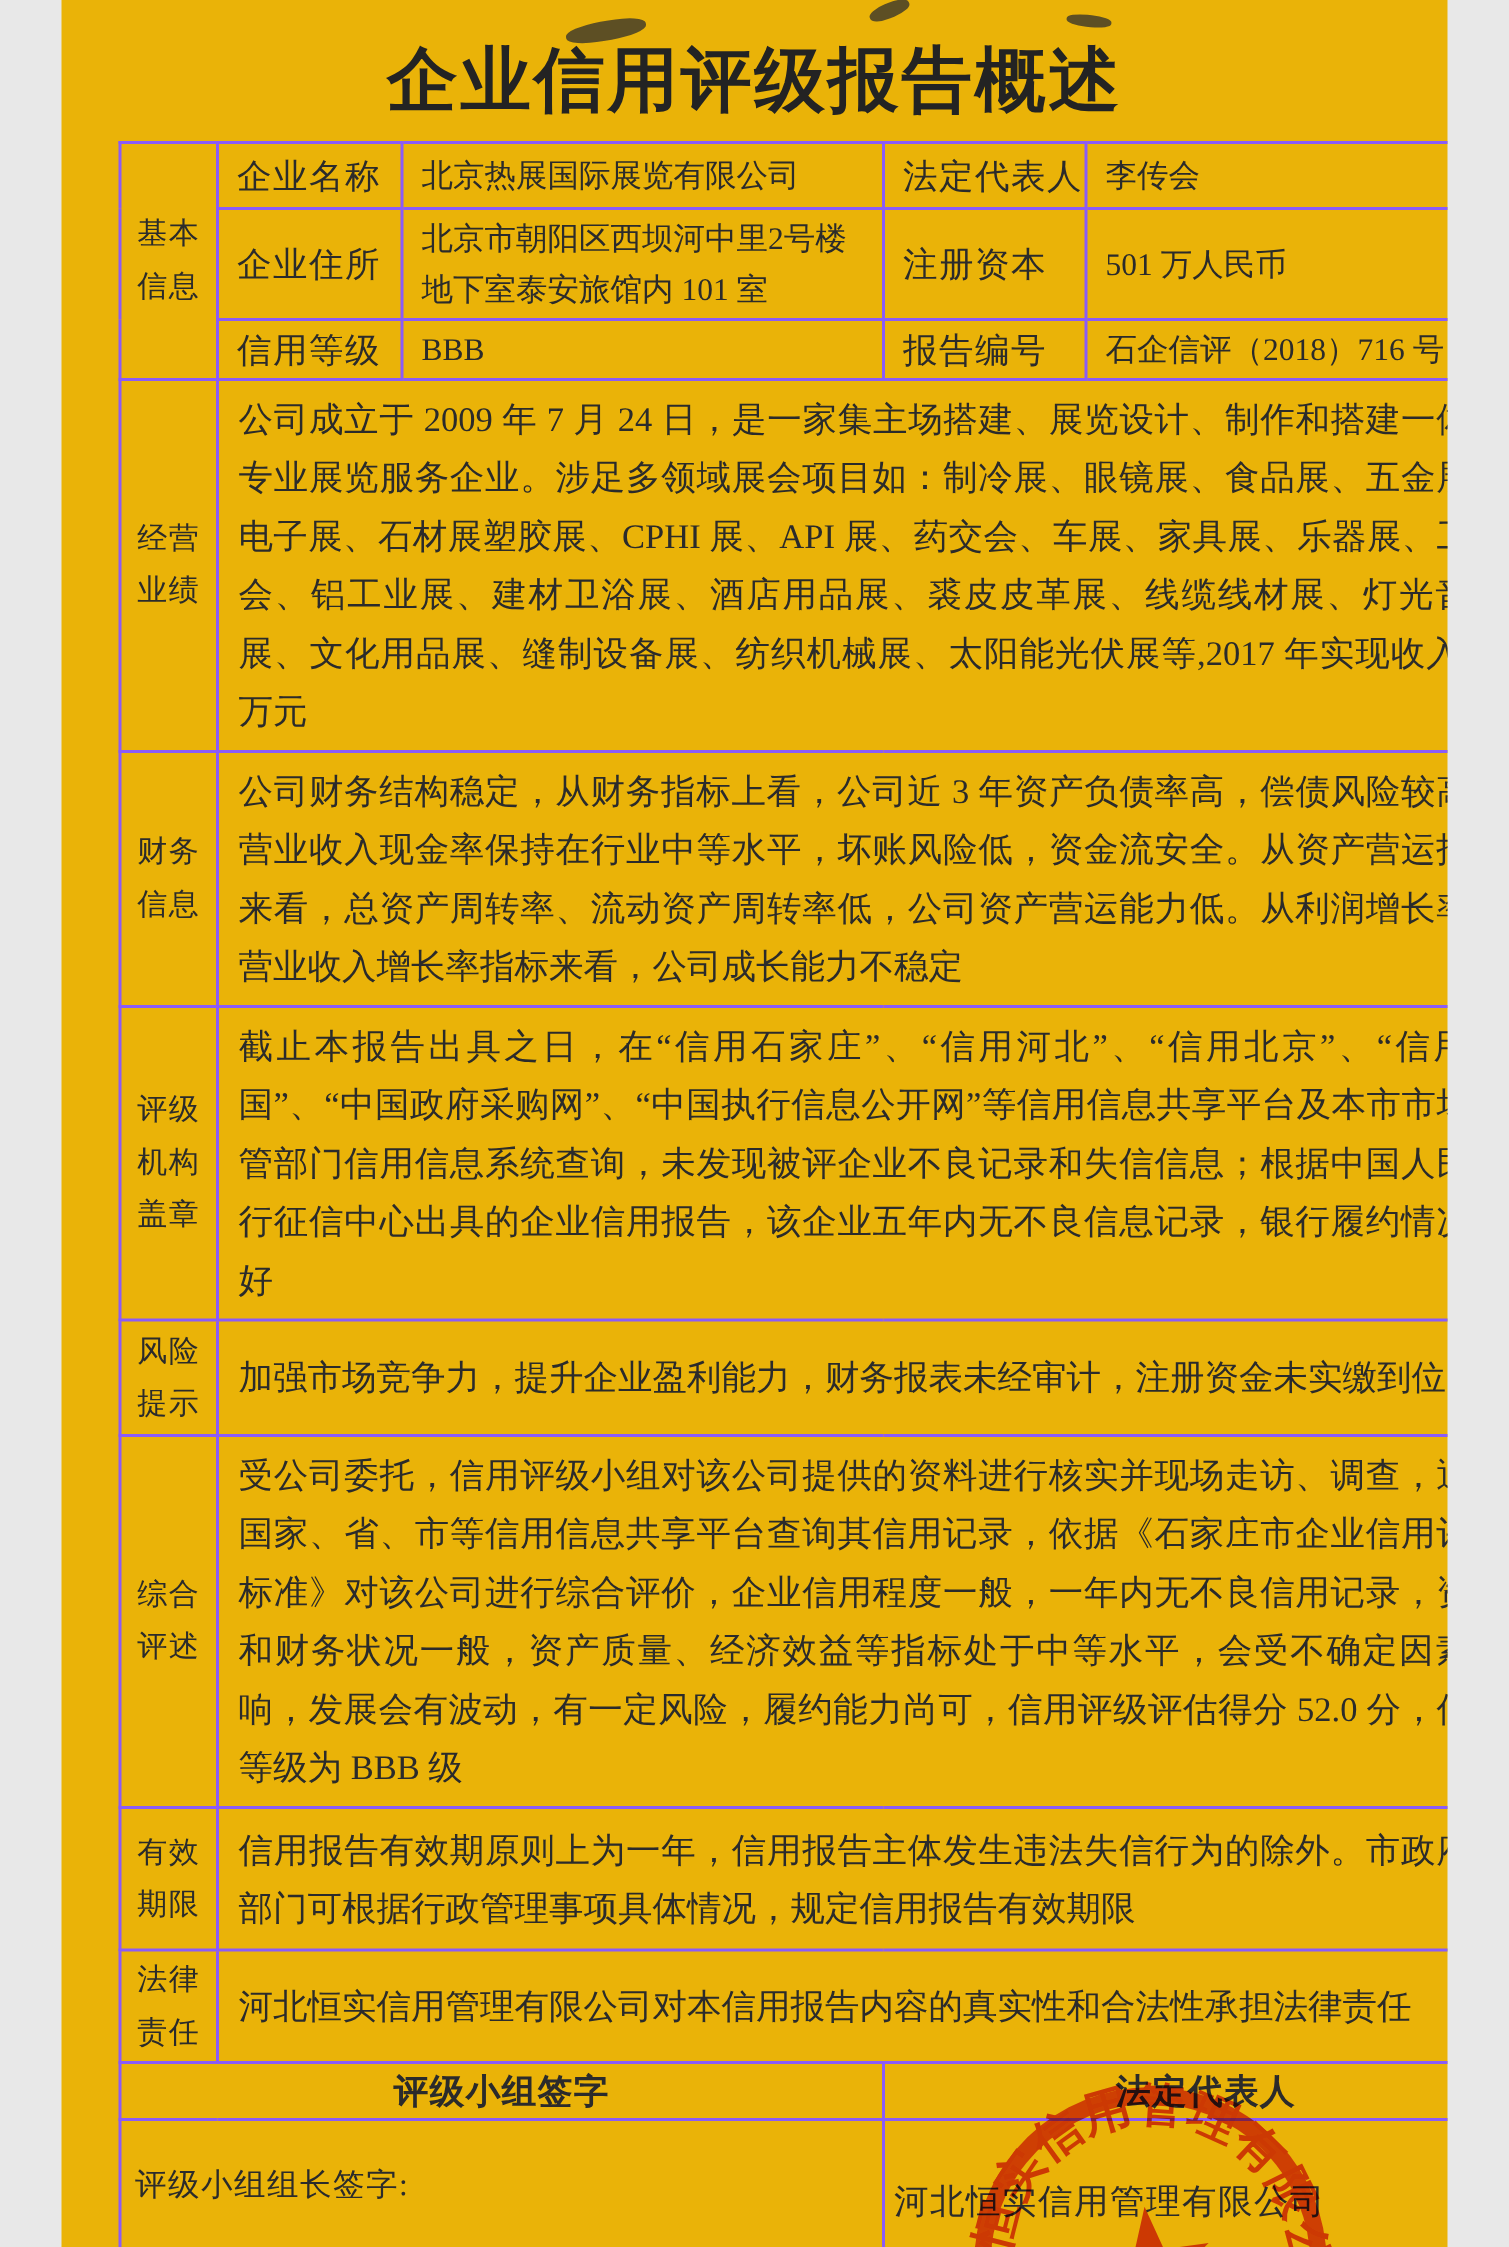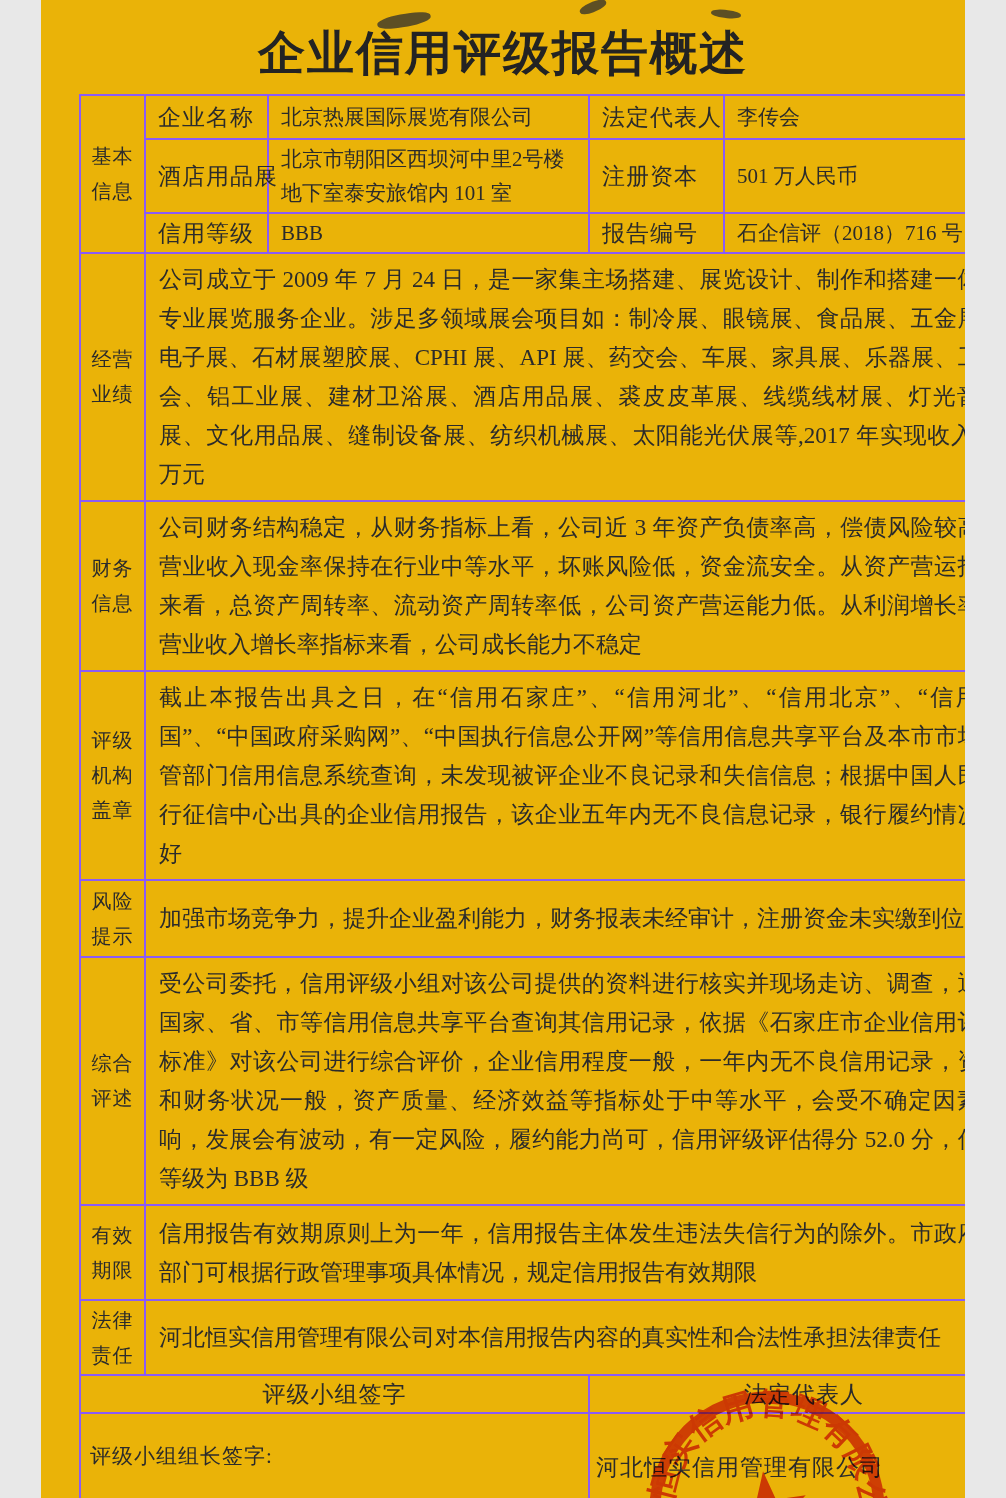--- a/index.html
+++ b/index.html
@@ -37,21 +37,21 @@
   }
   .v{
     font-size:21px;line-height:34px;vertical-align:middle;
     padding:2px 20px 2px 12px;
   }
   .body-text{
     font-size:23px;line-height:39px;vertical-align:middle;
     padding:6px 14px 6px 13px;text-align:justify;
   }
   .sign-head{
-    text-align:center;vertical-align:middle;font-size:23px;letter-spacing:1px;
+    text-align:center;vertical-align:middle;font-size:23px;letter-spacing:1px;font-weight:bold;
   }
   .sign-cell{position:relative;vertical-align:top;}
 
   .leader-label{position:absolute;left:9px;top:28px;font-size:21px;letter-spacing:1px;}
   .agency-name{position:absolute;left:6px;top:38px;font-size:23px;letter-spacing:1px;white-space:nowrap;}
 
   .signature-svg{position:absolute;left:88px;top:82px;}
 
   .stamp{
     position:absolute;left:27px;top:-55px;width:300px;height:300px;
@@ -83,21 +83,21 @@
 
     <tbody>
         <tr style="height:44px">
       <td class="sec-label" rowspan="3">基本信息</td>
       <td class="k">企业名称</td>
       <td class="v">北京热展国际展览有限公司</td>
       <td class="k">法定代表人</td>
       <td class="v">李传会</td>
     </tr>
     <tr style="height:70px">
-      <td class="k">酒店用品展</td>
+      <td class="k">企业住所</td>
       <td class="v">北京市朝阳区西坝河中里2号楼地下室泰安旅馆内 101 室</td>
       <td class="k">注册资本</td>
       <td class="v">501 万人民币</td>
     </tr>
     <tr style="height:40px">
       <td class="k">信用等级</td>
       <td class="v">BBB</td>
       <td class="k">报告编号</td>
       <td class="v">石企信评（2018）716 号</td>
     </tr>

